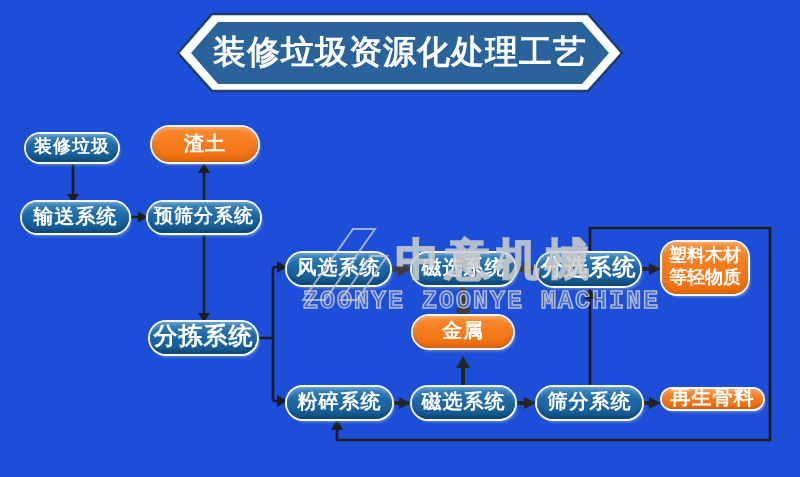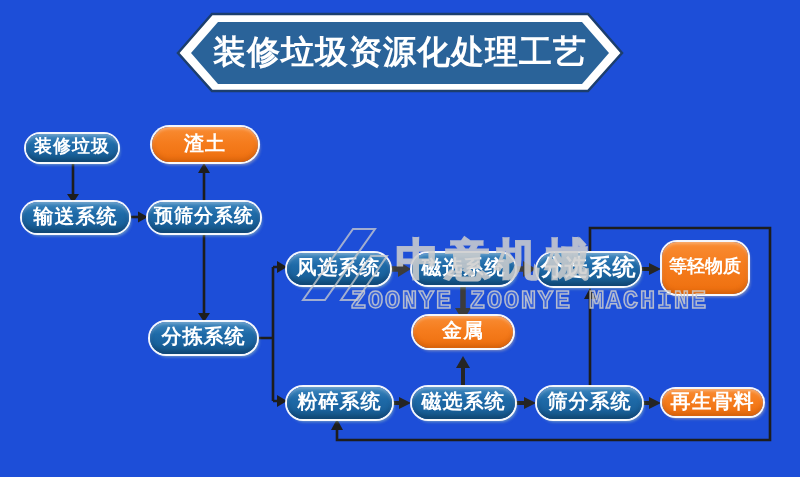--- a/index.html
+++ b/index.html
@@ -29,37 +29,37 @@
   .orange{
     background:linear-gradient(180deg,#f98c33 0%,#f57c1d 45%,#ee6f0e 100%);
     box-shadow:0 0 0 2px rgba(255,255,255,.95),2px 3px 3px rgba(225,205,175,.5),
                inset 0 -3px 4px rgba(150,60,0,.28),inset 0 2px 3px rgba(255,255,255,.3);
   }
   
   #n-zhuangxiu{left:26px;top:134px;width:92px;height:28px;font-size:18px;border-radius:14px;text-align:right;}
   #n-shusong{left:22px;top:202px;width:107px;height:31px;font-size:20px;}
   #n-yushaifen{left:148px;top:202px;width:112px;height:31px;font-size:19px;text-align:right;}
   #n-zhatu{left:152px;top:127px;width:106px;height:35px;font-size:20px;}
-  #n-fenjian{left:150px;top:322px;width:107px;height:32px;font-size:20px;}
+  #n-fenjian{left:150px;top:322px;width:107px;height:32px;font-size:24px;}
   #n-fengxuan{left:287px;top:253px;width:103px;height:32px;font-size:20px;}
   #n-cixuan1{left:412px;top:253px;width:103px;height:32px;font-size:20px;}
   #n-fenxuan{left:537px;top:253px;width:103px;height:33px;font-size:23px;}
   #n-qingwuzhi{left:662px;top:242px;width:86px;height:52px;font-size:18px;border-radius:15px;letter-spacing:0;}
   #n-jinshu{left:413px;top:316px;width:100px;height:32px;font-size:20px;}
   #n-fensui{left:287px;top:387px;width:105px;height:32px;font-size:20px;}
   #n-cixuan2{left:412px;top:387px;width:103px;height:32px;font-size:20px;}
   #n-shaifen{left:537px;top:387px;width:105px;height:32px;font-size:20px;}
-  #n-zaisheng{left:662px;top:389px;width:101px;height:27px;font-size:20px;}
+  #n-zaisheng{left:662px;top:389px;width:101px;height:20px;font-size:20px;}
   
   #arrows{position:absolute;left:0;top:0;z-index:1;}
   
   .wm{position:absolute;z-index:3;pointer-events:none;font-weight:bold;
       color:rgba(255,255,255,.12);-webkit-text-stroke:1.5px rgba(205,205,205,.85);}
   #wm-cn{left:396px;top:231px;font-size:43px;letter-spacing:7px;-webkit-text-stroke-width:2px;}
-  #wm-en{left:303px;top:287px;font-size:25px;letter-spacing:2px;margin-left:48px;}
+  #wm-en{left:303px;top:287px;font-size:25px;letter-spacing:2px;}
   #wm-logo{position:absolute;left:295px;top:224px;z-index:3;pointer-events:none;}
   
   #credit{
     position:absolute;right:8px;top:446px;z-index:2;
     color:#bdbdbd;font-size:22px;font-weight:bold;font-style:italic;letter-spacing:1px;
   }
 </style>
 </head>
 <body>
 
@@ -148,20 +148,21 @@
       <span>筛分系统</span>
     </div>
 
   <div id="n-zhatu" class="node orange">
       <span>渣土</span>
     </div>
   <div id="n-jinshu" class="node orange">
       <span>金属</span>
     </div>
   <div id="n-qingwuzhi" class="node orange">
+    <span>塑料木材</span>
     <span>等轻物质</span>
   </div>
   <div id="n-zaisheng" class="node orange">
       <span>再生骨料</span>
     </div>
 
   <svg id="wm-logo" width="110" height="85" viewBox="0 0 110 85">
     <g fill="none" stroke="rgba(205,205,205,.75)" stroke-width="2">
       <path d="M8,76 L58,5 L80,5 L30,76 Z"></path>
       <path d="M46,76 L76,32 L92,32 L62,76 Z"></path>

